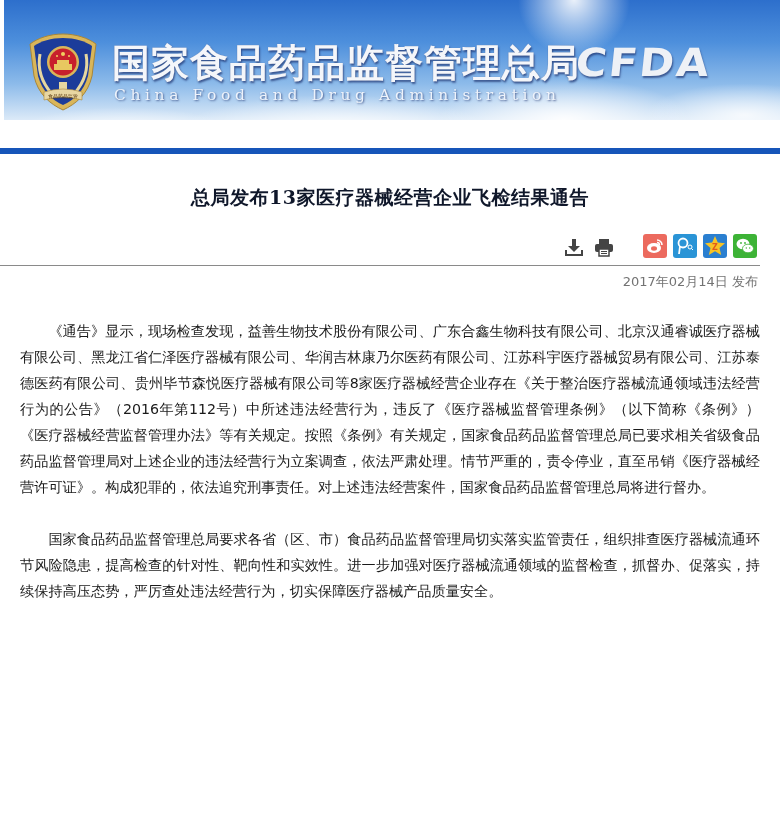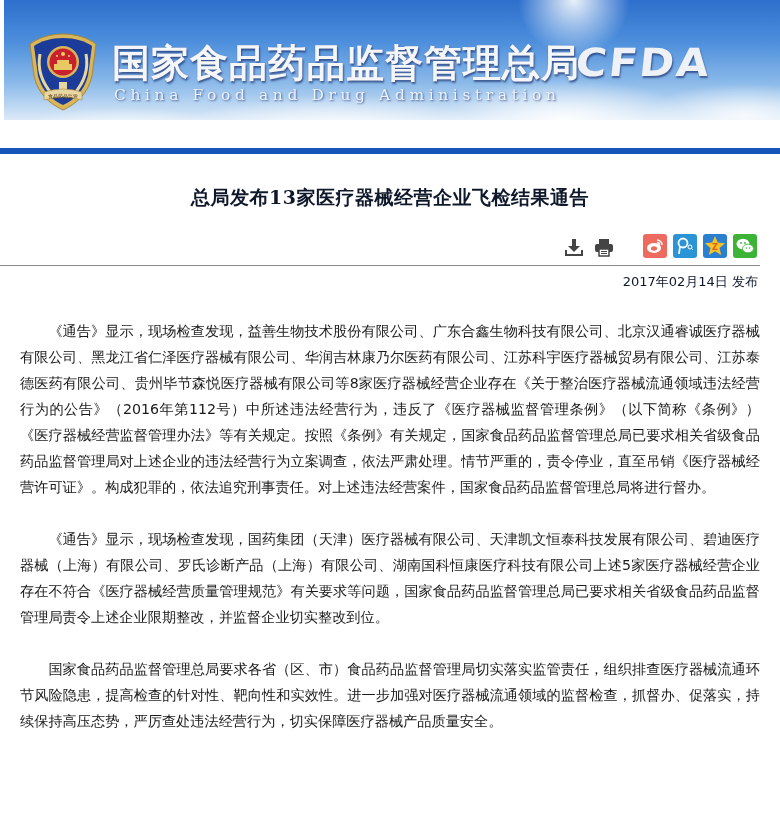--- a/index.html
+++ b/index.html
@@ -62,21 +62,21 @@
       position: absolute; left: 643px; top: 234px; display: flex; gap: 6px;
     }
     .share-btn {
       width: 24px; height: 24px; border-radius: 3px; display: flex; align-items: center; justify-content: center; cursor: pointer;
     }
     .meta-rule {
       position: absolute; left: 0; top: 265px; width: 760px; height: 1px; background: #8a8a8a;
     }
     .pubdate {
       position: absolute; right: 22px; top: 273px;
-      font-family: "DejaVu Sans", sans-serif; font-size: 13px; color: #0f172a;
+      font-family: "DejaVu Sans", sans-serif; font-size: 13px; color: #737373;
     }
     .body {
       position: absolute; left: 20px; top: 318px; width: 740px;
       font-family: "DejaVu Sans", sans-serif; font-size: 14.2px; line-height: 26px;
       color: #1a1a1a; text-align: justify;
     }
     .body p { text-indent: 2em; margin-bottom: 26px; }
   </style>
 </head>
 <body>
@@ -158,15 +158,14 @@
       <circle cx="14.7" cy="12" r="0.7" fill="#3db336"></circle>
     </svg>
   </div>
 </div>
 
 <div class="meta-rule"></div>
 <div class="pubdate">2017年02月14日  发布</div>
 
 <div class="body">
   <p>《通告》显示，现场检查发现，益善生物技术股份有限公司、广东合鑫生物科技有限公司、北京汉通睿诚医疗器械有限公司、黑龙江省仁泽医疗器械有限公司、华润吉林康乃尔医药有限公司、江苏科宇医疗器械贸易有限公司、江苏泰德医药有限公司、贵州毕节森悦医疗器械有限公司等8家医疗器械经营企业存在《关于整治医疗器械流通领域违法经营行为的公告》（2016年第112号）中所述违法经营行为，违反了《医疗器械监督管理条例》（以下简称《条例》）《医疗器械经营监督管理办法》等有关规定。按照《条例》有关规定，国家食品药品监督管理总局已要求相关省级食品药品监督管理局对上述企业的违法经营行为立案调查，依法严肃处理。情节严重的，责令停业，直至吊销《医疗器械经营许可证》。构成犯罪的，依法追究刑事责任。对上述违法经营案件，国家食品药品监督管理总局将进行督办。</p>
-  <p>《通告》显示，现场检查发现，国药集团（天津）医疗器械有限公司、天津凯文恒泰科技发展有限公司、碧迪医疗器械（上海）有限公司、罗氏诊断产品（上海）有限公司、湖南国科恒康医疗科技有限公司上述5家医疗器械经营企业存在不符合《医疗器械经营质量管理规范》有关要求等问题，国家食品药品监督管理总局已要求相关省级食品药品监督管理局责令上述企业限期整改，并监督企业切实整改到位。</p>
   <p>国家食品药品监督管理总局要求各省（区、市）食品药品监督管理局切实落实监管责任，组织排查医疗器械流通环节风险隐患，提高检查的针对性、靶向性和实效性。进一步加强对医疗器械流通领域的监督检查，抓督办、促落实，持续保持高压态势，严厉查处违法经营行为，切实保障医疗器械产品质量安全。</p>
 </div>
 
 </body></html>

